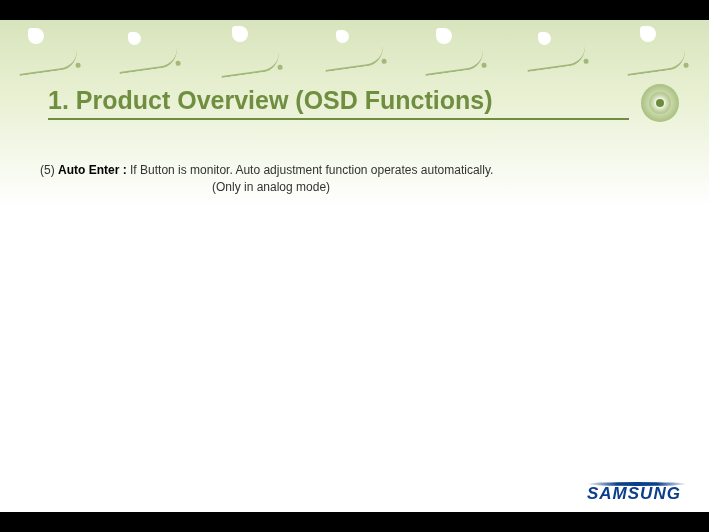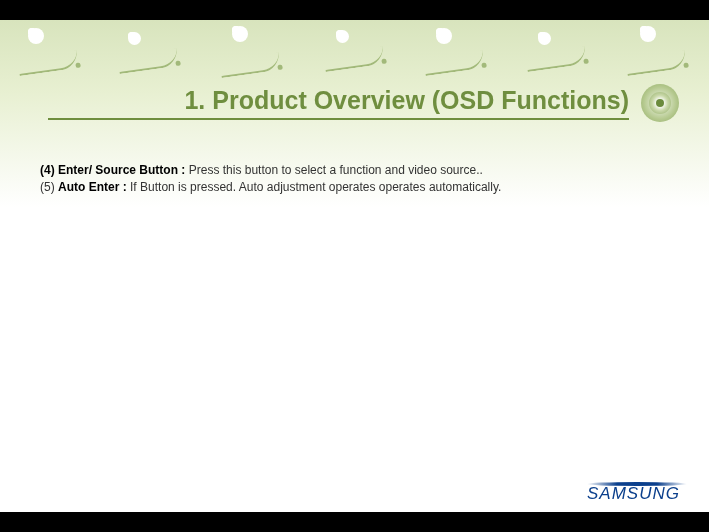--- a/index.html
+++ b/index.html
@@ -55,21 +55,20 @@
   width: 5px;
   height: 5px;
   background: #a2b97a;
   border-radius: 50%;
 }
 .title-row {
   display: flex;
   align-items: center;
   justify-content: space-between;
   padding: 2px 30px 0 48px;
-  text-align: right;
 }
 .title {
   font-size: 25px;
   font-weight: bold;
   color: #6f8e3f;
   border-bottom: 2px solid #6f8e3f;
   padding-bottom: 3px;
   flex: 1;
   margin-right: 12px;
 }
@@ -113,21 +112,21 @@
 .item-line { white-space: nowrap; }
 .bold { font-weight: bold; color: #000; }
 .note-line { padding-left: 172px; }
 .logo {
   position: absolute;
   right: 22px;
   bottom: 8px;
 }
 .logo-text {
   font-size: 17px;
-  font-weight: normal;
+  font-weight: bold;
   font-style: italic;
   letter-spacing: 1px;
   color: #0b3f8c;
   position: relative;
 }
 .logo-oval {
   display: block;
   width: 100px;
   height: 4px;
   background: linear-gradient(to right, rgba(11,63,140,0) 0%, #0b3f8c 30%, #0b3f8c 70%, rgba(11,63,140,0) 100%);
@@ -161,27 +160,24 @@
   <div class="title-row">
     <div class="title">1. Product Overview (OSD Functions)</div>
     <div class="gear-badge">
       <div class="gear-outer"></div>
       <div class="gear-inner"></div>
     </div>
   </div>
 
   <div class="content">
     <div class="item-line">
-      <span class="bold">(4)</span>
-      <span class="bold">Enter/ Source Button</span><span class="bold">  :  </span><span>Press this button to select a function and video source..</span>
+      <span>(5)</span>
+      <span class="bold">Auto Enter</span><span class="bold">     :  </span><span>If Button is monitor. Auto adjustment  function operates automatically.</span>
     </div>
-    <div class="item-line">
-      <span>(5)</span>
-      <span class="bold">Auto Enter</span><span class="bold">     :  </span><span>If Button is pressed. Auto adjustment  operates operates automatically.</span>
-    </div>
+    <div class="note-line">(Only in analog mode)</div>
   </div>
 
   <div class="logo">
     <span class="logo-oval"></span>
     <span class="logo-text">SAMSUNG</span>
   </div>
 
 </div>
 
 </body></html>

